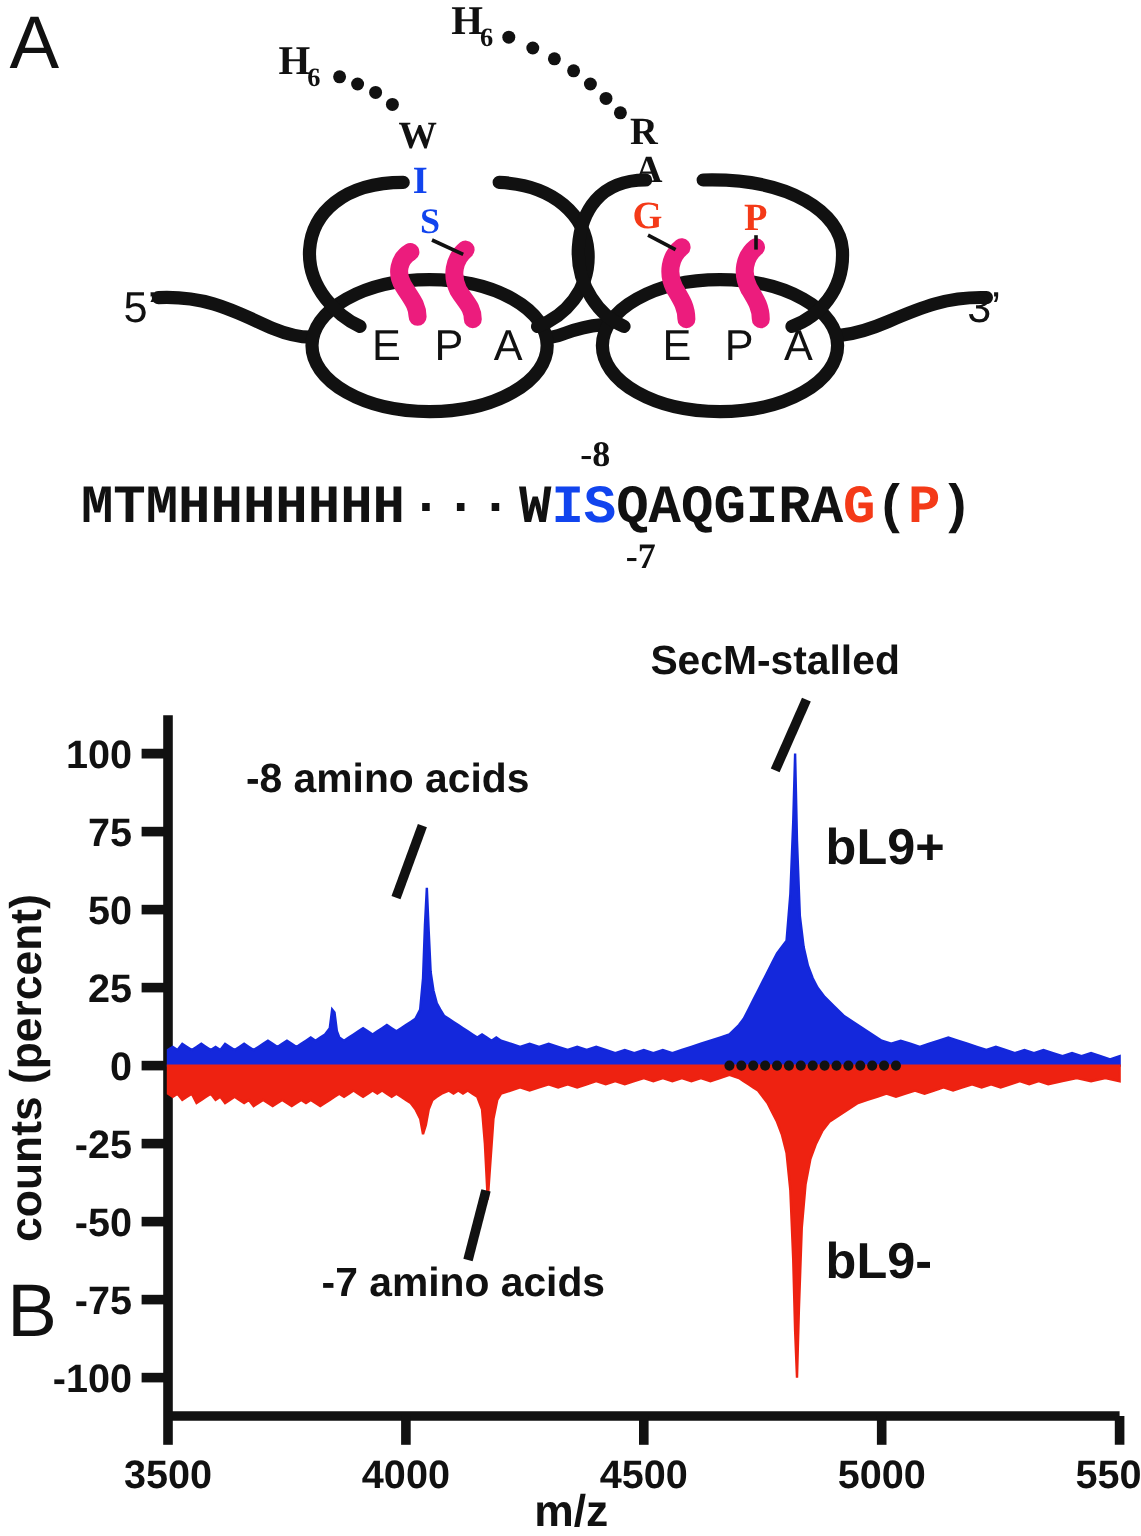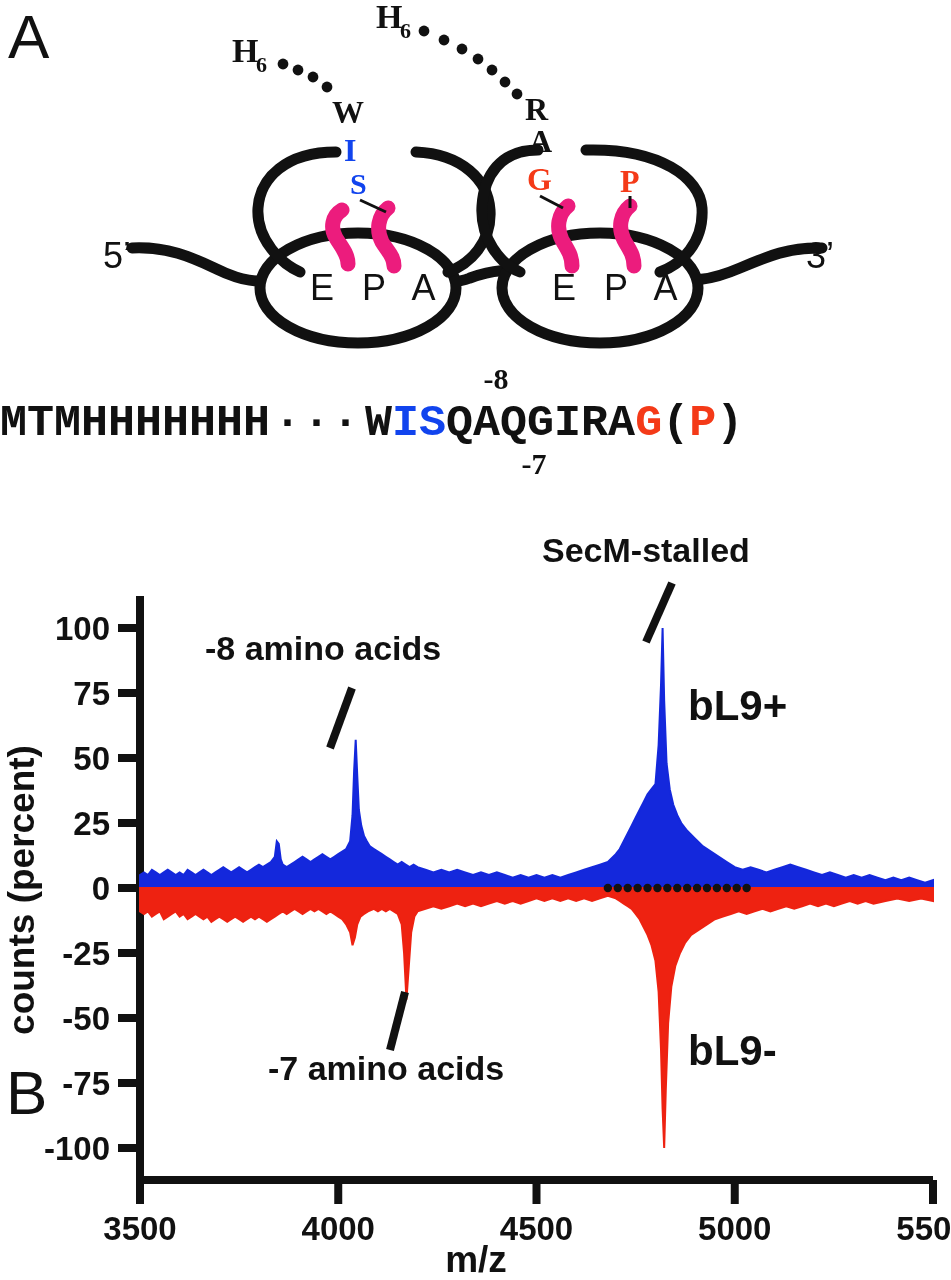--- a/index.html
+++ b/index.html
@@ -60,20 +60,21 @@
   }
   .res-blue { fill: #1144EE; }
   .res-red  { fill: #F43A18; }
 
   
   #sequence-row {
     position: absolute;
     left: 0;
     top: 398px;
     width: 878px;
+    text-align: center;
     font-family: "Liberation Mono", monospace;
     font-weight: bold;
     font-size: 45px;
     letter-spacing: 0px;
     color: #111111;
     white-space: nowrap;
   }
   #sequence-row .dots {
     letter-spacing: 2px;
     padding: 0 4px;

